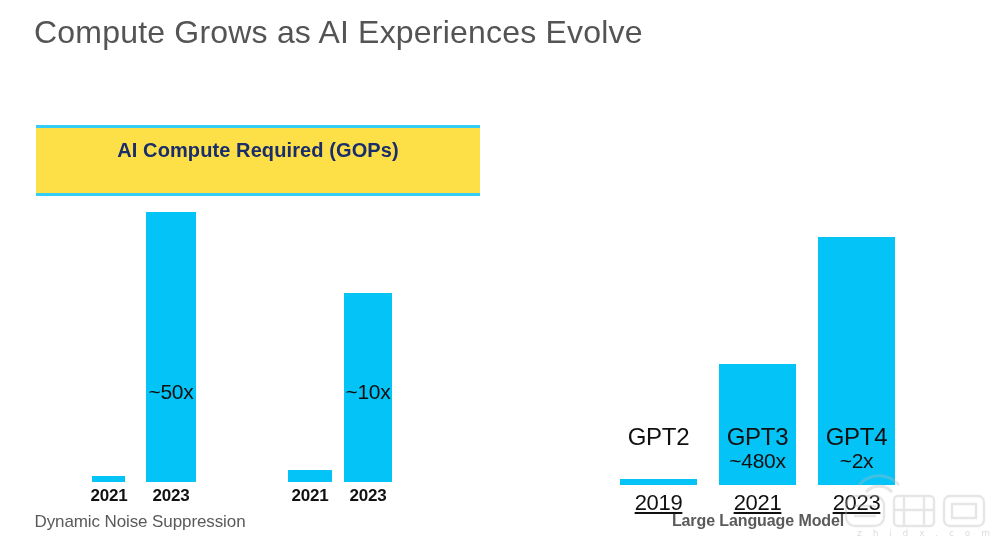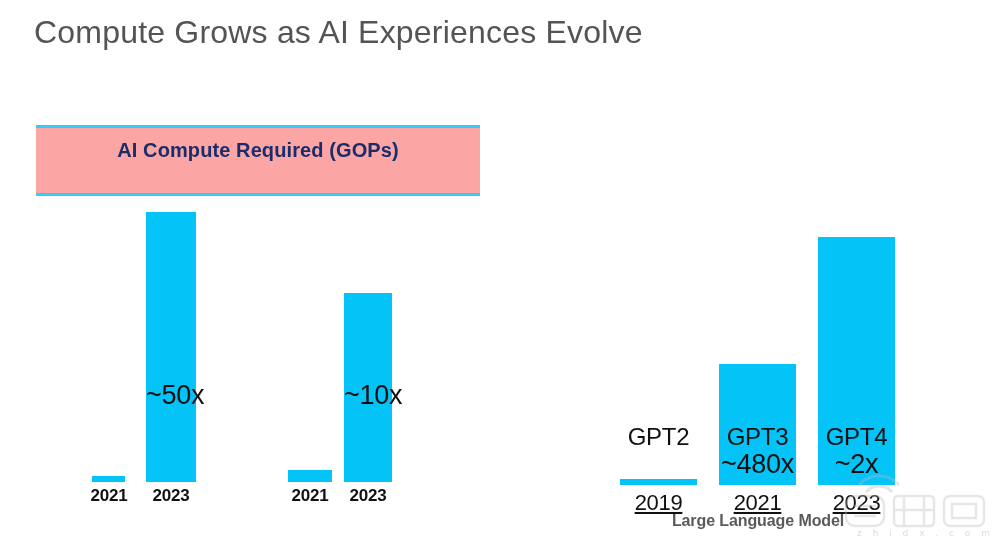--- a/index.html
+++ b/index.html
@@ -33,21 +33,21 @@
     position: absolute;
     top: 0;
     height: 542px;
   }
   #panel-left  { left: 0px;   width: 510px; }
   #panel-right { left: 510px; width: 490px; }
 
   
   .chart-header {
     position: absolute;
-    background: #fca5a5;
+    background: #fde047;
     border-top: 3px solid #35cdf7;
     border-bottom: 3px solid #35cdf7;
     box-sizing: border-box;
     color: #1a2d6b;
     font-size: 20px;
     font-weight: 600;
     line-height: 27px;
     text-align: center;
     padding-top: 9px;
     letter-spacing: 0.1px;
@@ -66,21 +66,21 @@
   #plot-left  { left: 0px;   top: 0px; width: 510px; height: 542px; }
   #plot-right { left: 0px;   top: 0px; width: 490px; height: 494px; }
 
   .bar {
     position: absolute;
     background: #04c3f7;
   }
   .bar-value {
     position: absolute;
     color: #101010;
-    font-size: 27px;
+    font-size: 21px;
     font-weight: 400;
     text-align: center;
     white-space: nowrap;
     letter-spacing: -0.3px;
   }
   .bar-series-label {
     position: absolute;
     color: #101010;
     font-size: 24px;
     font-weight: 400;
@@ -159,20 +159,21 @@
     <div>AI Compute Required (GOPs)</div>
   </div>
 
   <div class="plot" id="plot-left">
 
     <div class="bar" style="left:92px; top:476px; width:33px; height:6px;"></div>
     <div class="bar" style="left:146px; top:212px; width:50px; height:270px;"></div>
     <div class="bar-value" style="left:146px; top:380px; width:50px;">~50x</div>
     <div class="tick-label" style="left:78px; top:486px; width:62px;">2021</div>
     <div class="tick-label" style="left:140px; top:486px; width:62px;">2023</div>
+    <div class="group-label" style="left:20px; top:512px; width:240px;">Dynamic Noise Suppression</div>
 
     <div class="bar" style="left:288px; top:470px; width:44px; height:12px;"></div>
     <div class="bar" style="left:344px; top:293px; width:48px; height:189px;"></div>
     <div class="bar-value" style="left:344px; top:380px; width:48px;">~10x</div>
     <div class="tick-label" style="left:279px; top:486px; width:62px;">2021</div>
     <div class="tick-label" style="left:337px; top:486px; width:62px;">2023</div>
 
   </div>
 </div>
 

